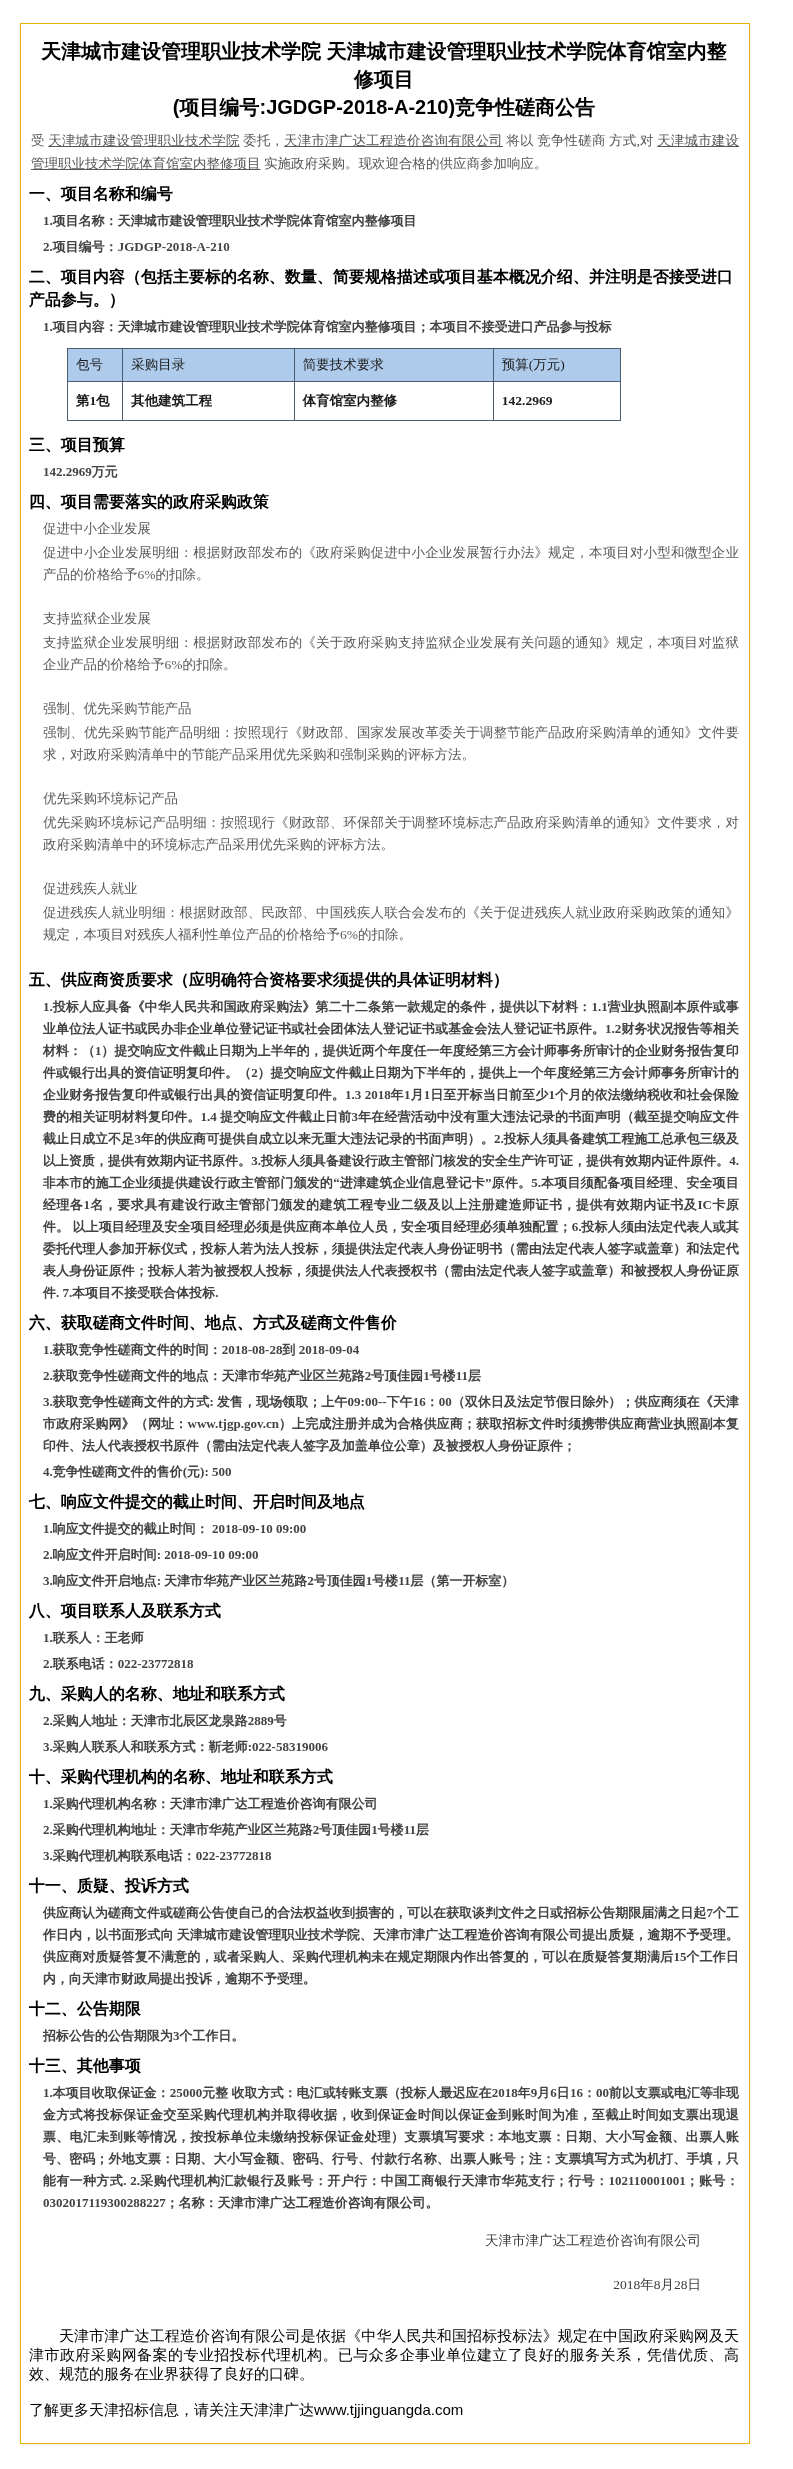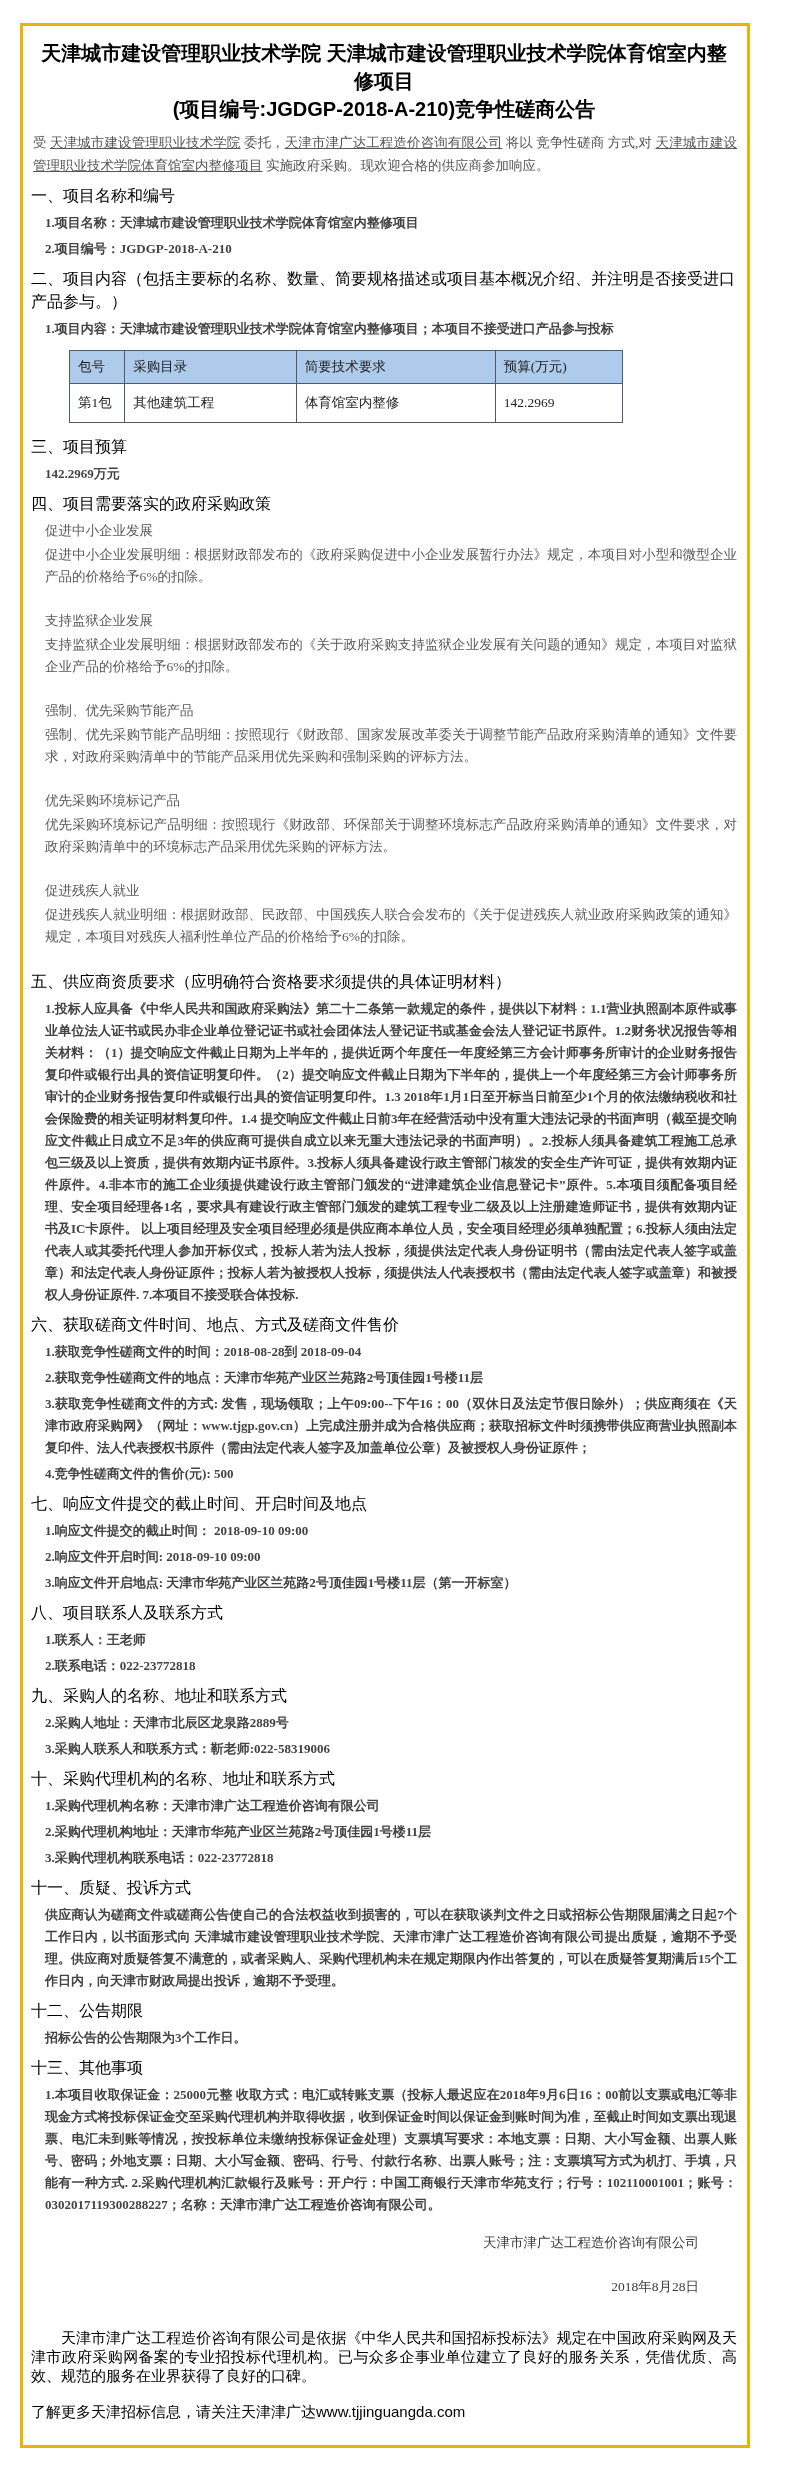--- a/index.html
+++ b/index.html
@@ -10,21 +10,21 @@
   body {
     width: 793px;
     font-family: "Liberation Serif", "DejaVu Serif", serif;
     color: #3c3c3c;
     padding-bottom: 36px;
   }
   .doc-box {
     box-sizing: border-box;
     width: 730px;
     margin: 23px 0 0 20px;
-    border: 3px solid #eab308;
+    border: 1px solid #eab308;
     background: #ffffff;
     padding: 13px 10px 24px 8px;
   }
   .doc-title {
     font-family: "Liberation Sans", "DejaVu Sans", sans-serif;
     font-size: 20px;
     line-height: 28px;
     font-weight: bold;
     color: #000000;
     text-align: center;
@@ -35,21 +35,21 @@
     line-height: 23px;
     color: #565656;
     margin: 6px 0 2px 2px;
     text-align: justify;
   }
   .intro .u { text-decoration: underline; }
   h2.sec {
     font-family: "Liberation Sans", "DejaVu Sans", sans-serif;
     font-size: 16px;
     line-height: 23px;
-    font-weight: normal;
+    font-weight: bold;
     color: #000000;
     margin: 7px 0 5px 0;
   }
   p.item {
     font-size: 13px;
     line-height: 22px;
     color: #434343;
     margin: 0 0 4px 0;
     padding-left: 14px;
     text-align: justify;
@@ -76,21 +76,21 @@
     border: 1px solid #4d5b6e;
     text-align: left;
     font-weight: normal;
     padding: 7px 8px;
     overflow: hidden;
   }
   table.pkg th {
     background: #aecbeb;
     height: 18px;
   }
-  table.pkg td { height: 24px; }
+  table.pkg td { height: 24px; font-weight: bold; }
   .col-pkg { width: 10%; }
   .col-cat { width: 31%; }
   .col-req { width: 36%; }
   .col-bud { width: 23%; }
   .signoff {
     text-align: right;
     padding-right: 38px;
     font-size: 13.5px;
     line-height: 22px;
     color: #3c3c3c;

